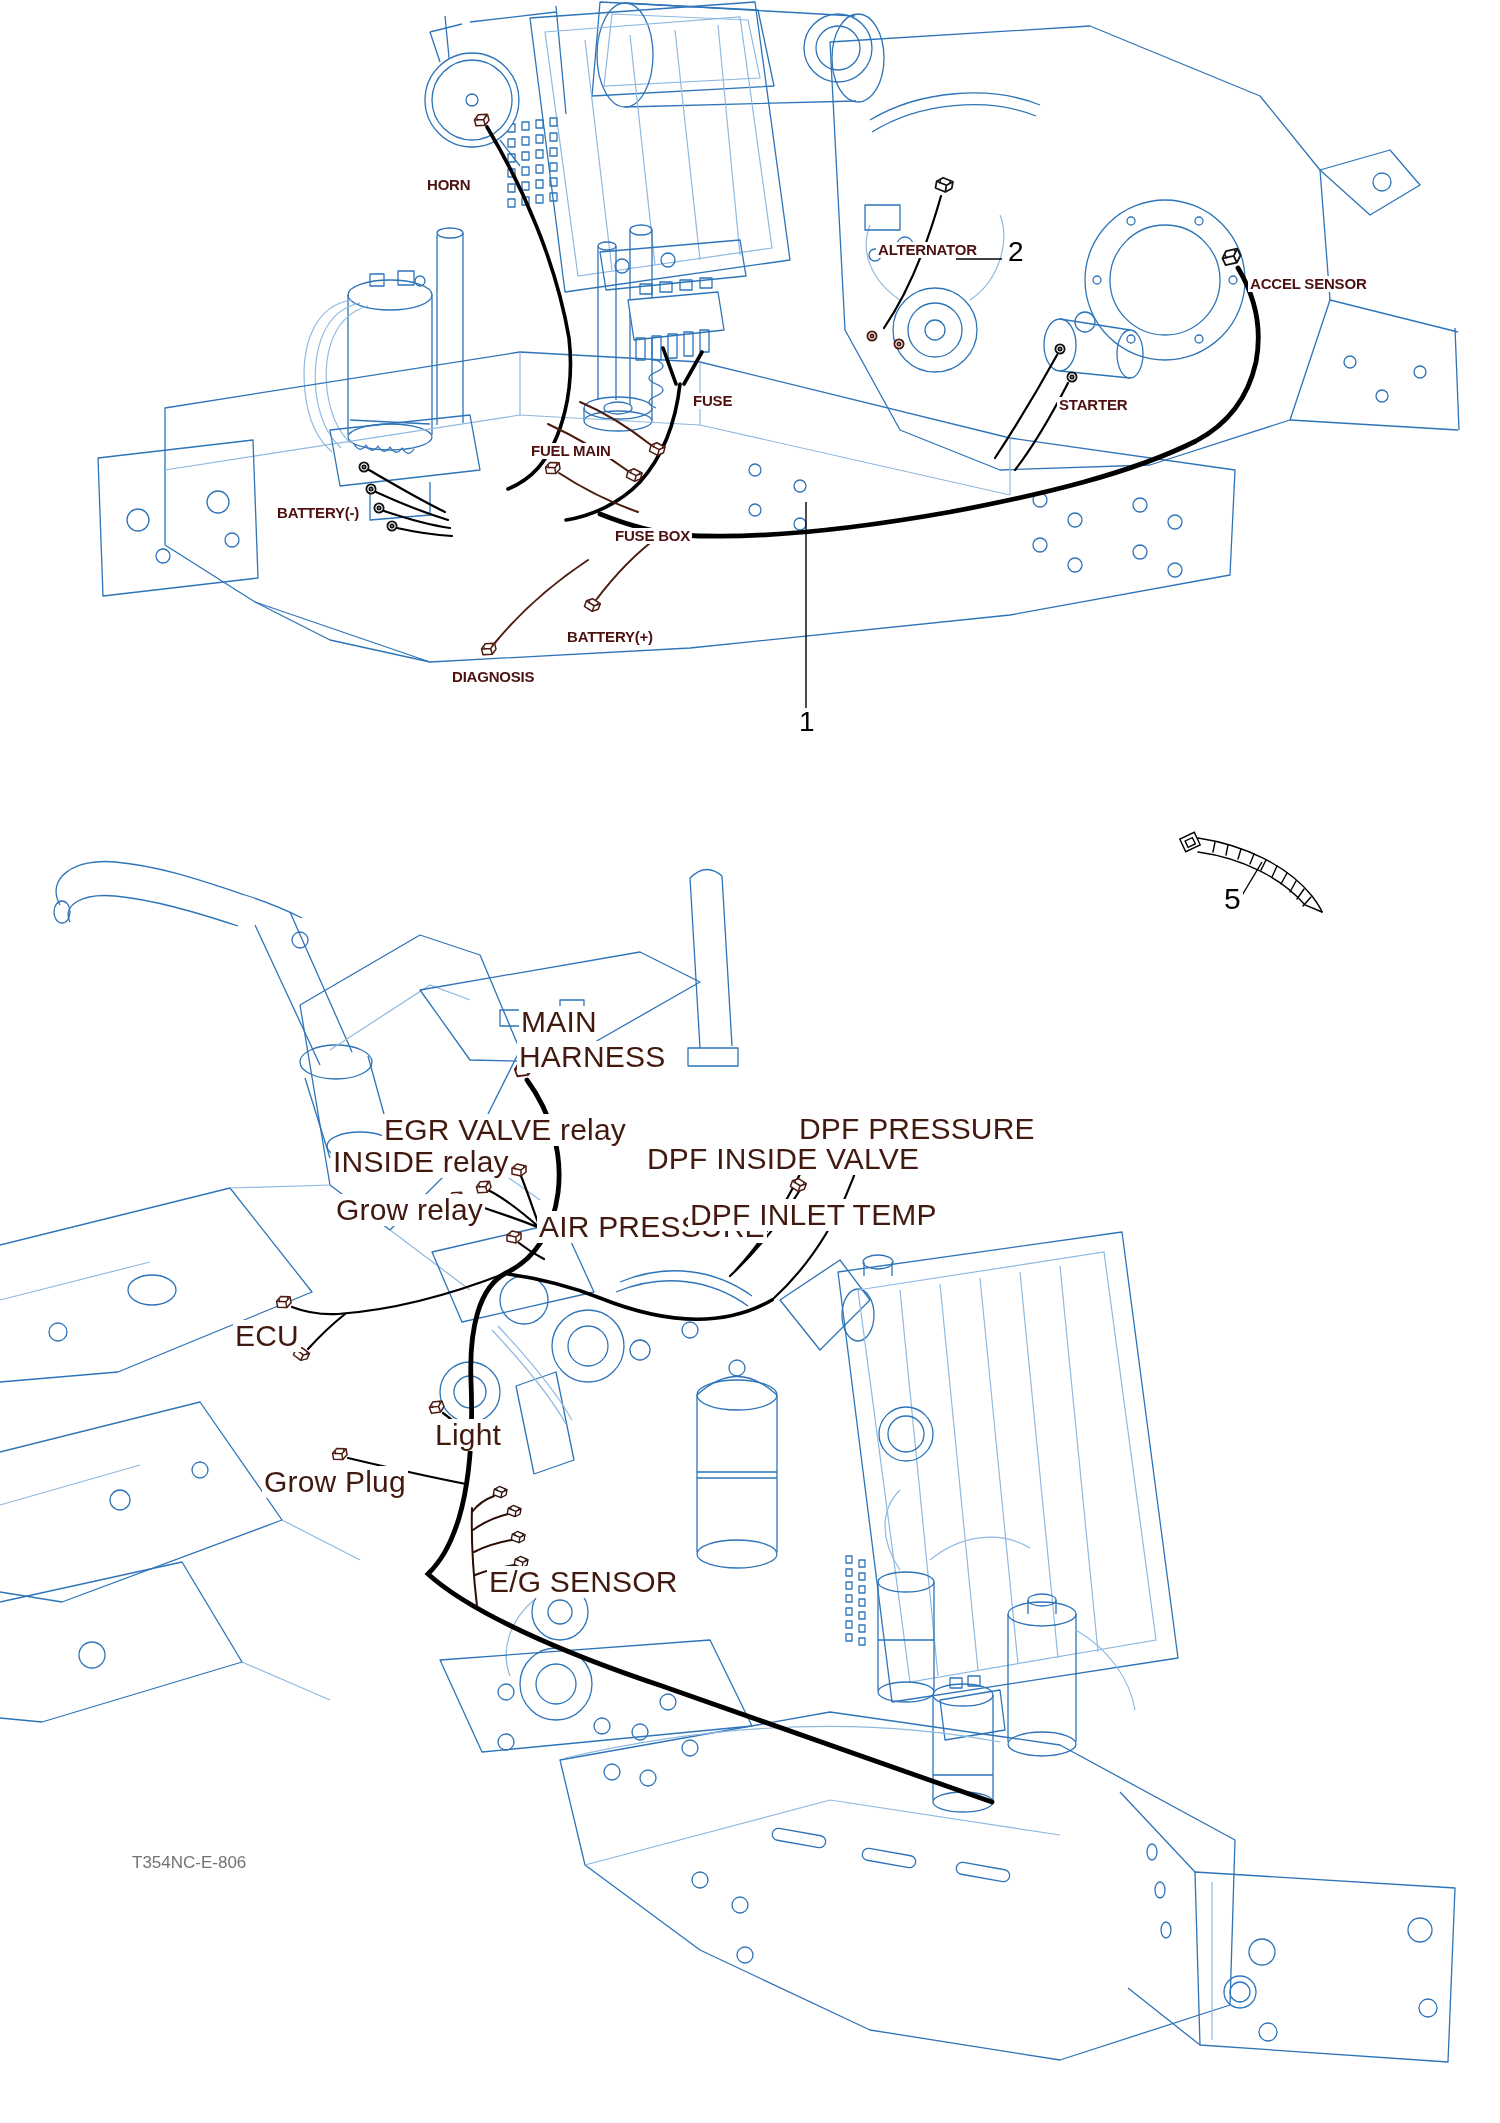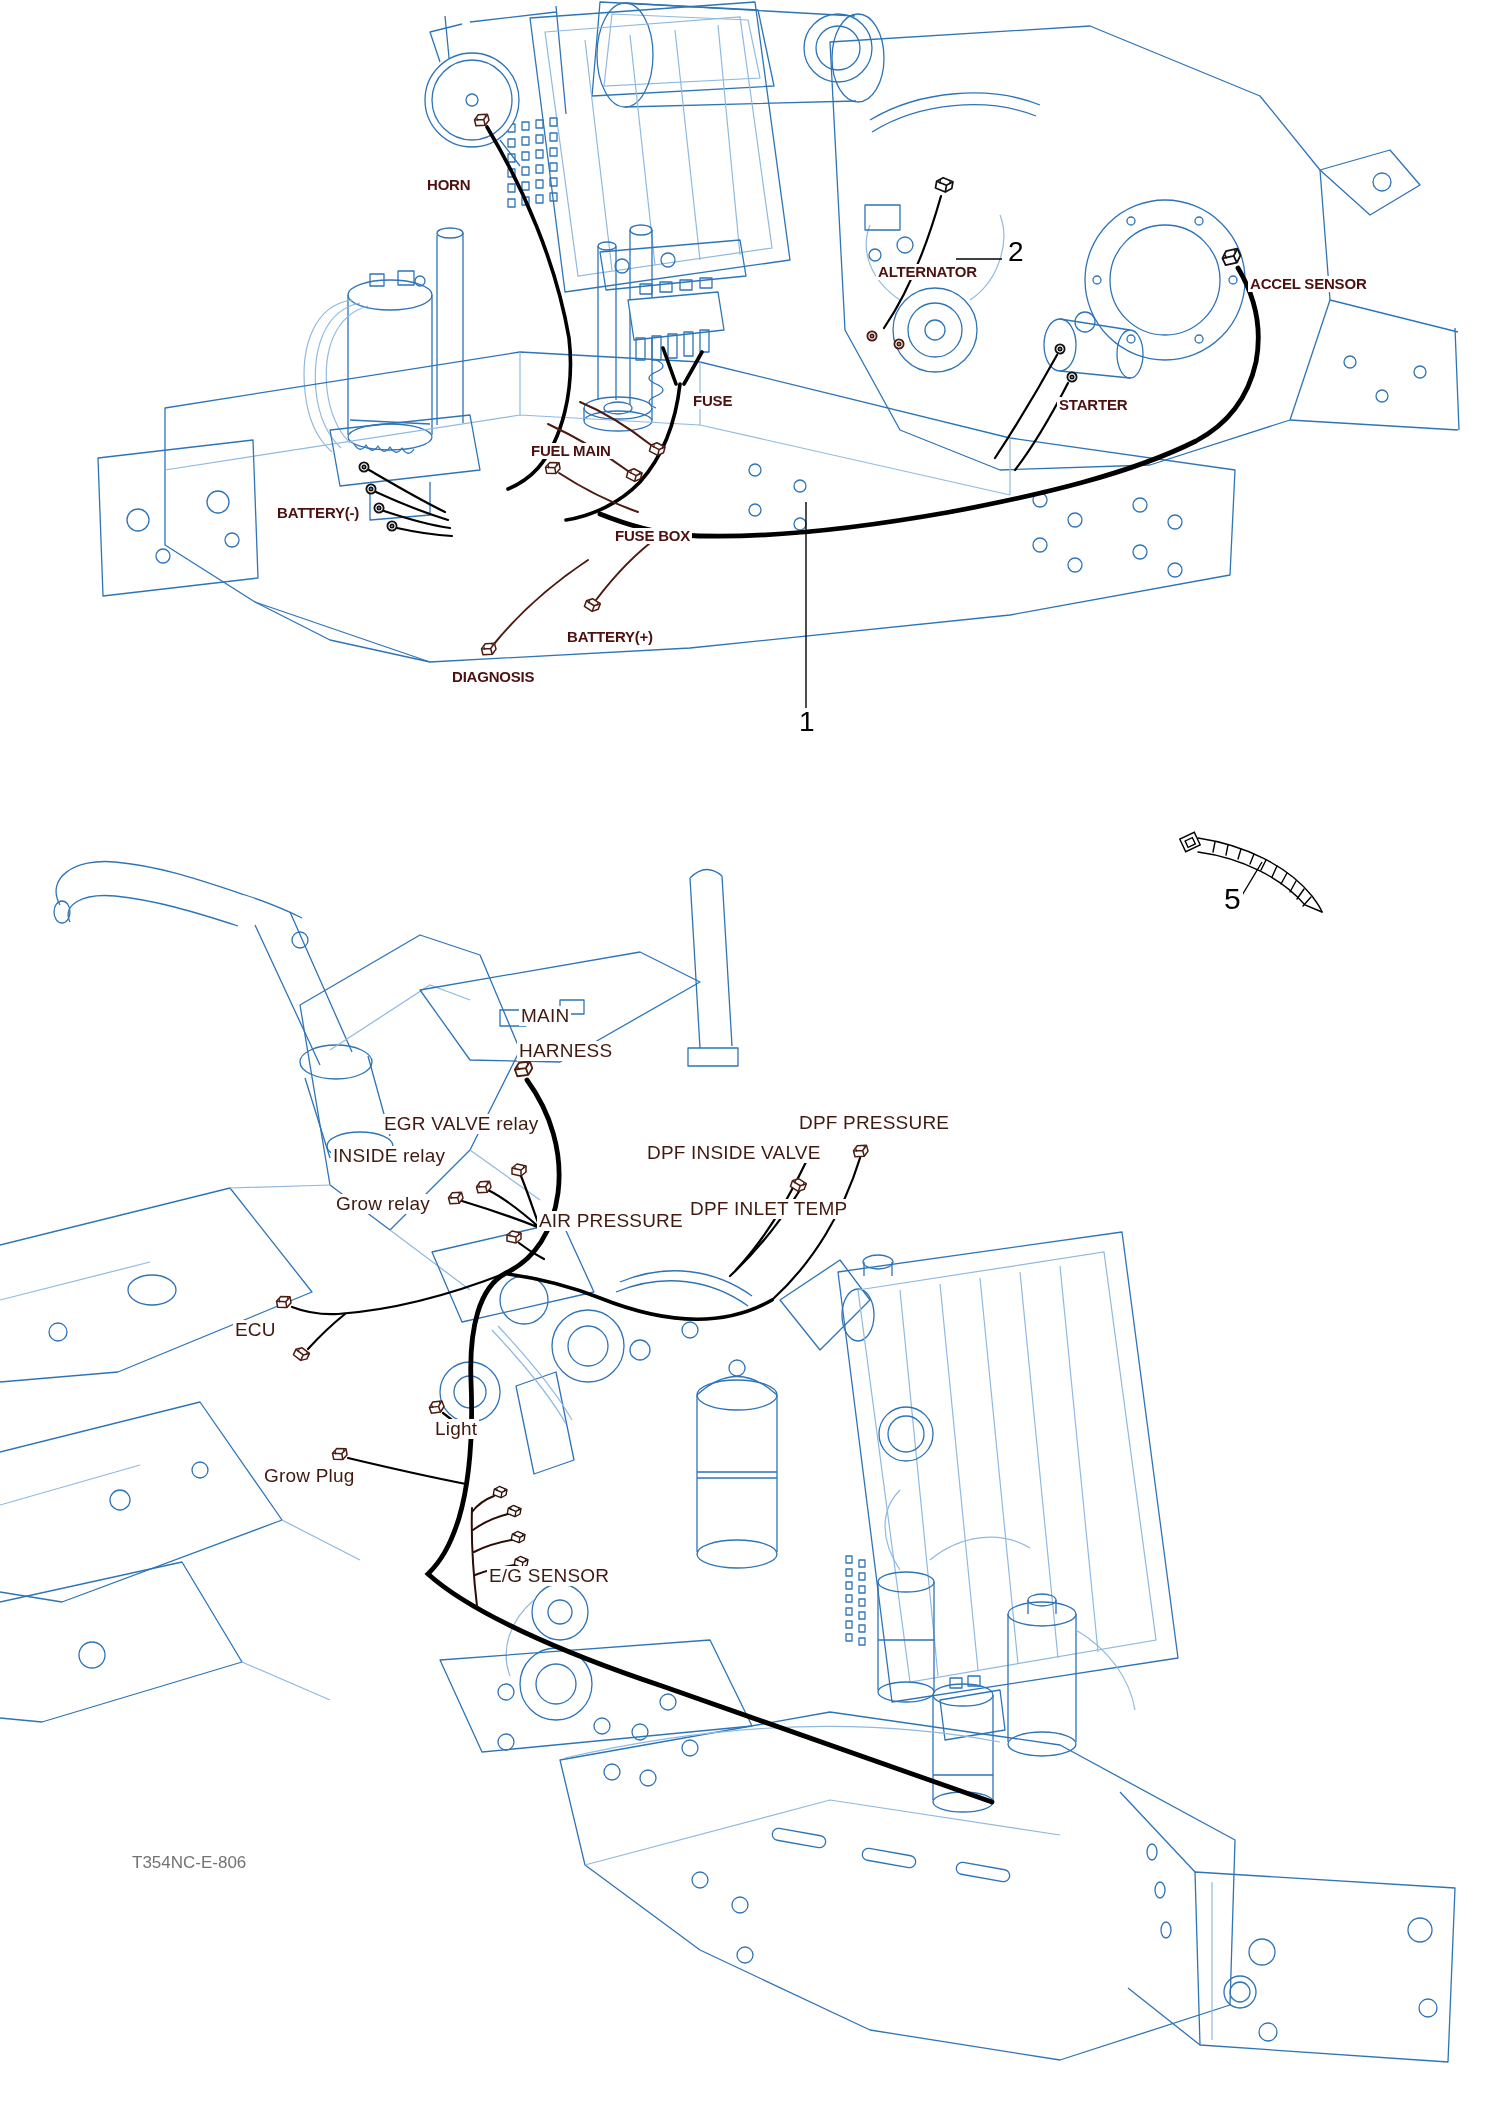--- a/index.html
+++ b/index.html
@@ -2,21 +2,21 @@
 <html><head>
 <meta charset="utf-8">
 <title>Parts Diagram</title>
 <style>
   html,body{margin:0;padding:0;background:#ffffff;}
   .page{position:relative;width:1500px;height:2123px;background:#ffffff;overflow:hidden;
         font-family:"Liberation Sans","DejaVu Sans",sans-serif;}
   .art{position:absolute;left:0;top:0;}
   .lbl{position:absolute;white-space:nowrap;line-height:1.05;background:#ffffff;padding:0 2px;}
   .lbl1{color:#4d1110;font-weight:bold;font-size:15px;letter-spacing:-0.2px;}
-  .lbl2{color:#41190e;font-weight:normal;font-size:19px;letter-spacing:0.2px;}
+  .lbl2{color:#41190e;font-weight:normal;font-size:30px;letter-spacing:0.2px;}
   .num{position:absolute;color:#000000;font-size:28px;background:#ffffff;padding:0 2px;line-height:1;}
   .code{position:absolute;color:#737373;font-size:17px;line-height:1;}
   
   .b1{stroke:#2e74b8;fill:none;stroke-width:1.3;stroke-linejoin:round;}
   .b1f{stroke:#2e74b8;fill:#ffffff;stroke-width:1.3;stroke-linejoin:round;}
   .b2{stroke:#8fb9e0;fill:none;stroke-width:1.2;}
   .blk5{stroke:#000;fill:none;stroke-width:4.8;stroke-linecap:round;}
   .blk4{stroke:#000;fill:none;stroke-width:3.6;stroke-linecap:round;}
   .blk2{stroke:#000;fill:none;stroke-width:2.2;stroke-linecap:round;}
   .mar2{stroke:#4d1a10;fill:none;stroke-width:2;stroke-linecap:round;}
@@ -398,21 +398,21 @@
       </g>
       <path class="tie" d="M1198,838 C1245,845 1288,866 1312,896 C1318,904 1321,909 1322,912"></path>
       <path class="tie" d="M1198,852 C1242,858 1282,878 1305,905 L1322,912"></path>
       <path class="tie" stroke-width="1.1" d="M1215,842 L1213,852 M1228,845 L1226,855 M1241,849 L1238,859 M1254,854 L1250,864 M1266,860 L1261,870 M1277,866 L1272,877 M1287,873 L1281,884 M1296,881 L1290,892 M1304,889 L1297,899 M1311,897 L1303,906"></path>
     </g>
     <path class="ldr" d="M1241,897 L1262,862"></path>
   </g>
 </svg>
 
 <span class="lbl lbl1" style="left:425px;top:177px">HORN</span>
-<span class="lbl lbl1" style="left:876px;top:264px">ALTERNATOR</span>
+<span class="lbl lbl1" style="left:876px;top:242px">ALTERNATOR</span>
 <span class="lbl lbl1" style="left:1248px;top:276px">ACCEL SENSOR</span>
 <span class="lbl lbl1" style="left:691px;top:393px">FUSE</span>
 <span class="lbl lbl1" style="left:1057px;top:397px">STARTER</span>
 <span class="lbl lbl1" style="left:529px;top:443px">FUEL MAIN</span>
 <span class="lbl lbl1" style="left:275px;top:505px">BATTERY(-)</span>
 <span class="lbl lbl1" style="left:613px;top:528px">FUSE BOX</span>
 <span class="lbl lbl1" style="left:565px;top:629px">BATTERY(+)</span>
 <span class="lbl lbl1" style="left:450px;top:669px">DIAGNOSIS</span>
 <span class="num" style="left:1006px;top:238px">2</span>
 <span class="num" style="left:797px;top:708px">1</span>

